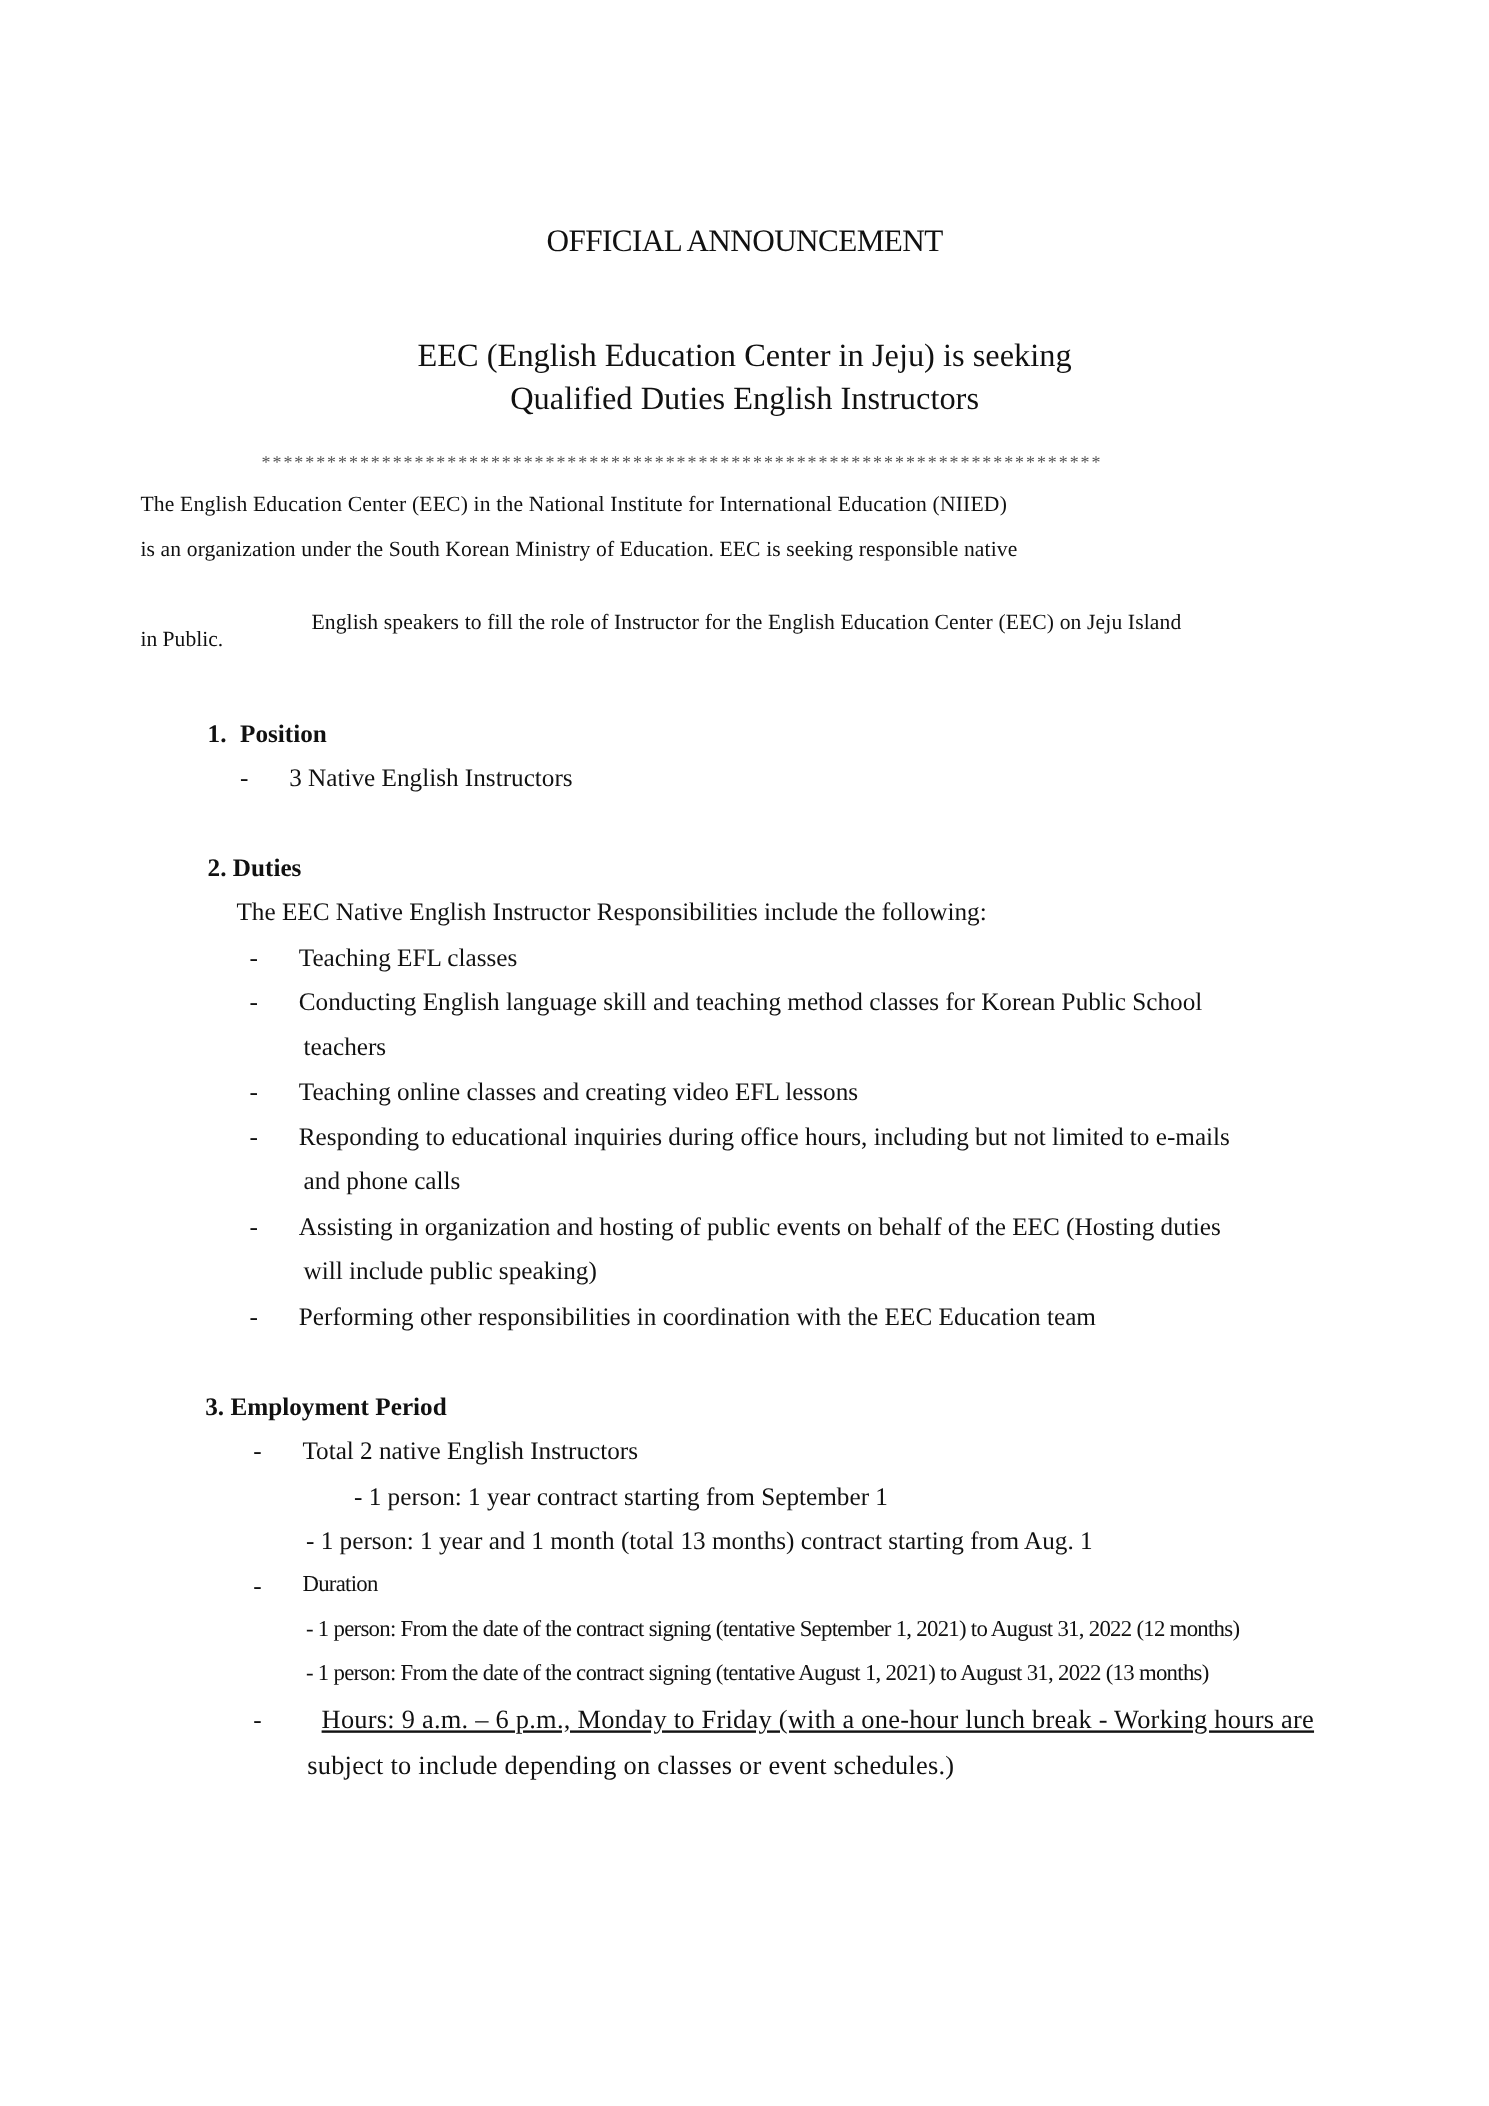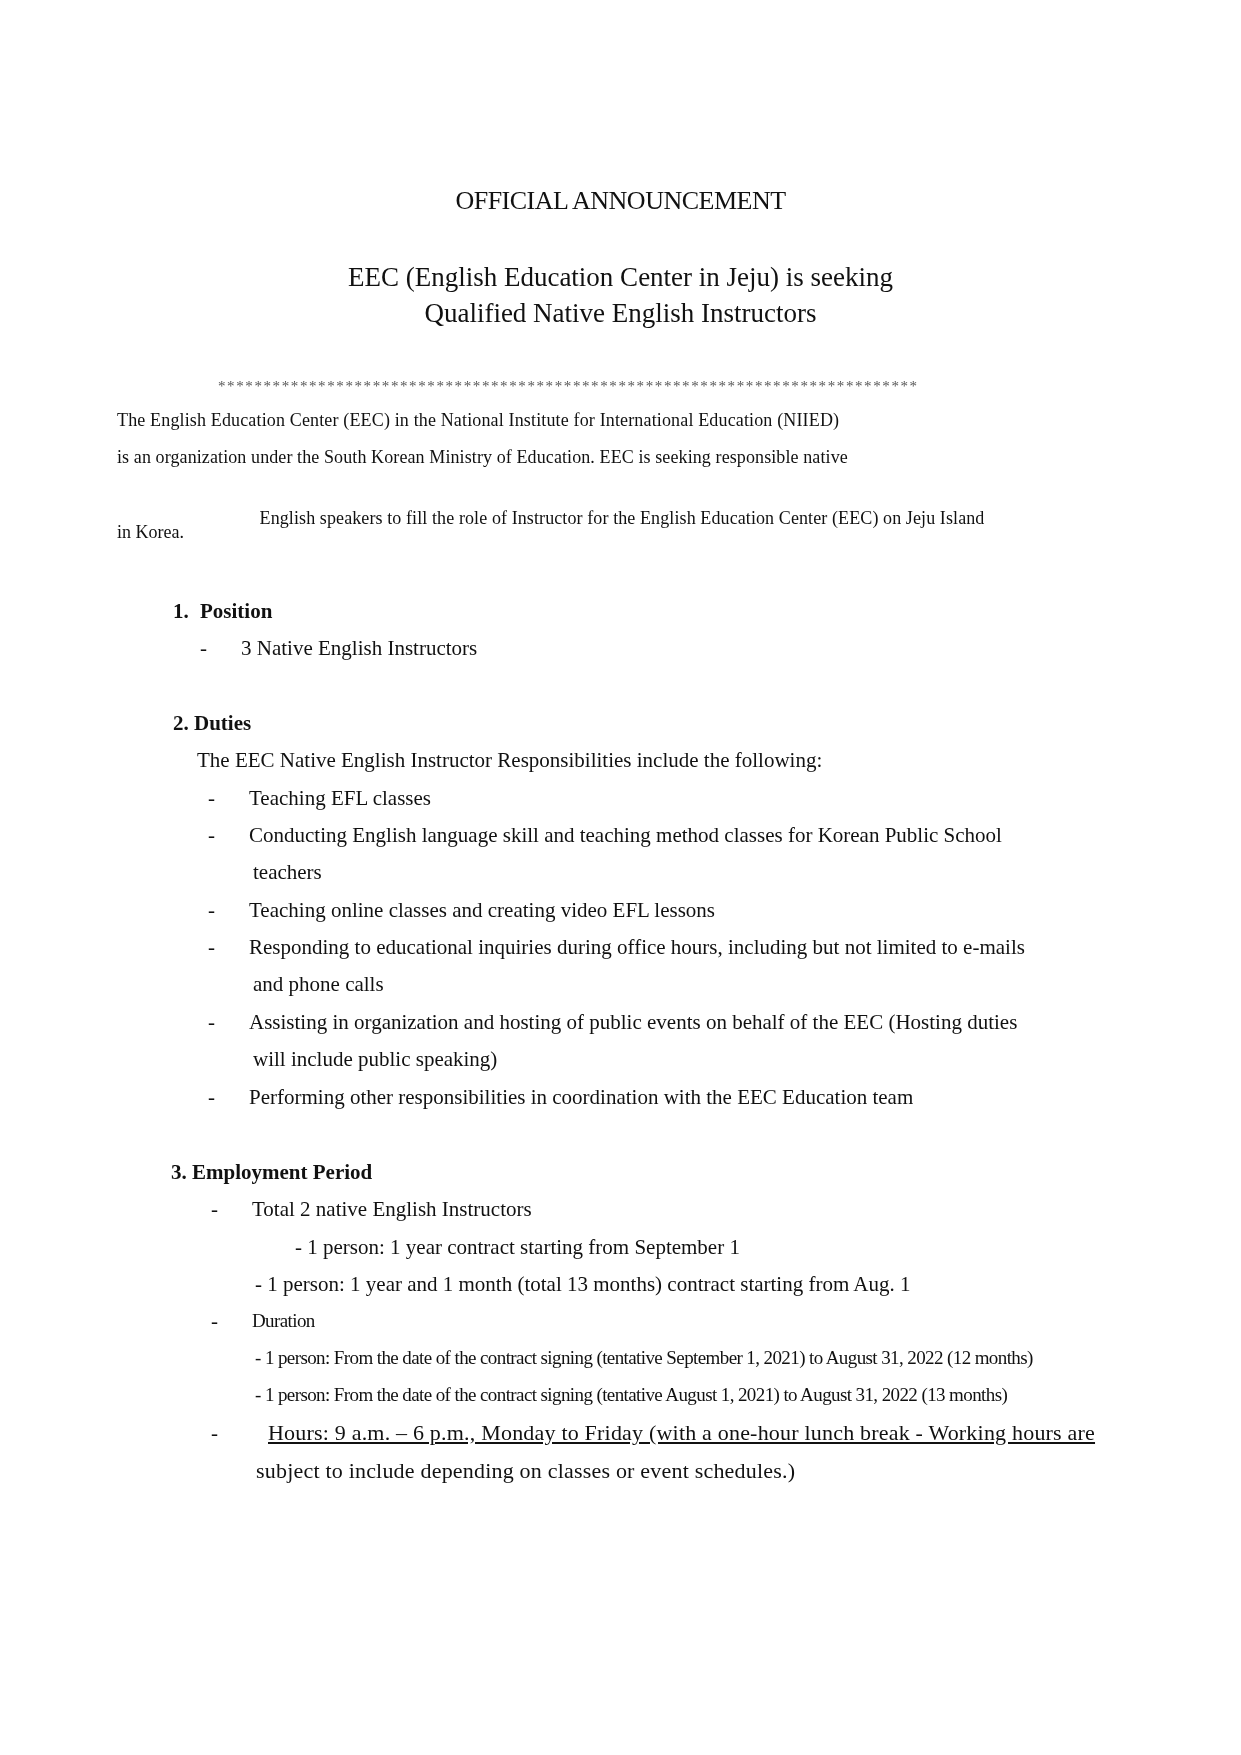--- a/index.html
+++ b/index.html
@@ -6,50 +6,50 @@
   body {
     width: 1241px; height: 1755px; position: relative; overflow: hidden;
     font-family: "Liberation Serif", "DejaVu Serif", serif; color: #111;
   }
   .abs { position: absolute; white-space: nowrap; }
   .title {
     left: 0; width: 1241px; top: 186px; text-align: center;
     font-size: 26px; font-weight: normal; letter-spacing: -0.5px;
   }
   .subtitle {
-    left: 0; width: 1241px; text-align: center; font-size: 27px;
+    left: 0; width: 1241px; text-align: center; font-size: 27px; margin-top: 19px;
   }
   .stars {
     left: 218px; top: 378px; font-size: 15px; letter-spacing: 1.6px; color: #555;
   }
   .intro {
     left: 117px; width: 1010px; font-size: 18px; white-space: nowrap;
   }
   .heading { font-size: 21px; font-weight: bold; }
   .txt { font-size: 21px; }
   .small { font-size: 19px; letter-spacing: -0.6px; }
   .dash { font-size: 21px; }
   .hours { font-size: 22px; letter-spacing: 0.2px; }
 </style>
 </head>
 <body>
 
 <div>
 
   <div class="abs title">OFFICIAL ANNOUNCEMENT</div>
   <div class="abs subtitle" style="top:262px;">EEC (English Education Center in Jeju) is seeking</div>
-  <div class="abs subtitle" style="top:298px;">Qualified Native English Instructors</div>
+  <div class="abs subtitle" style="top:298px;">Qualified Duties English Instructors</div>
 
   <div class="abs stars">*****************************************************************************</div>
 
   <div>
     <div class="abs intro" style="top:410px; letter-spacing:0.15px;">The English Education Center (EEC) in the National Institute for International Education (NIIED)</div>
     <div class="abs intro" style="top:447px; letter-spacing:0.1px;">is an organization under the South Korean Ministry of Education. EEC is seeking responsible native</div>
     <div class="abs intro" style="top:508px; letter-spacing:0.1px;text-align:center;">English speakers to fill the role of Instructor for the English Education Center (EEC) on Jeju Island</div>
-    <div class="abs intro" style="top:522px;">in Korea.</div>
+    <div class="abs intro" style="top:522px;">in Public.</div>
   </div>
 
   <div>
     <div class="abs heading" style="left:173px; top:599px;">1.</div>
     <div class="abs heading" style="left:200px; top:599px;">Position</div>
     <div class="abs dash" style="left:200px; top:636px;">-</div>
     <div class="abs txt" style="left:241px; top:636px;">3 Native English Instructors</div>
   </div>
 
   <div>

